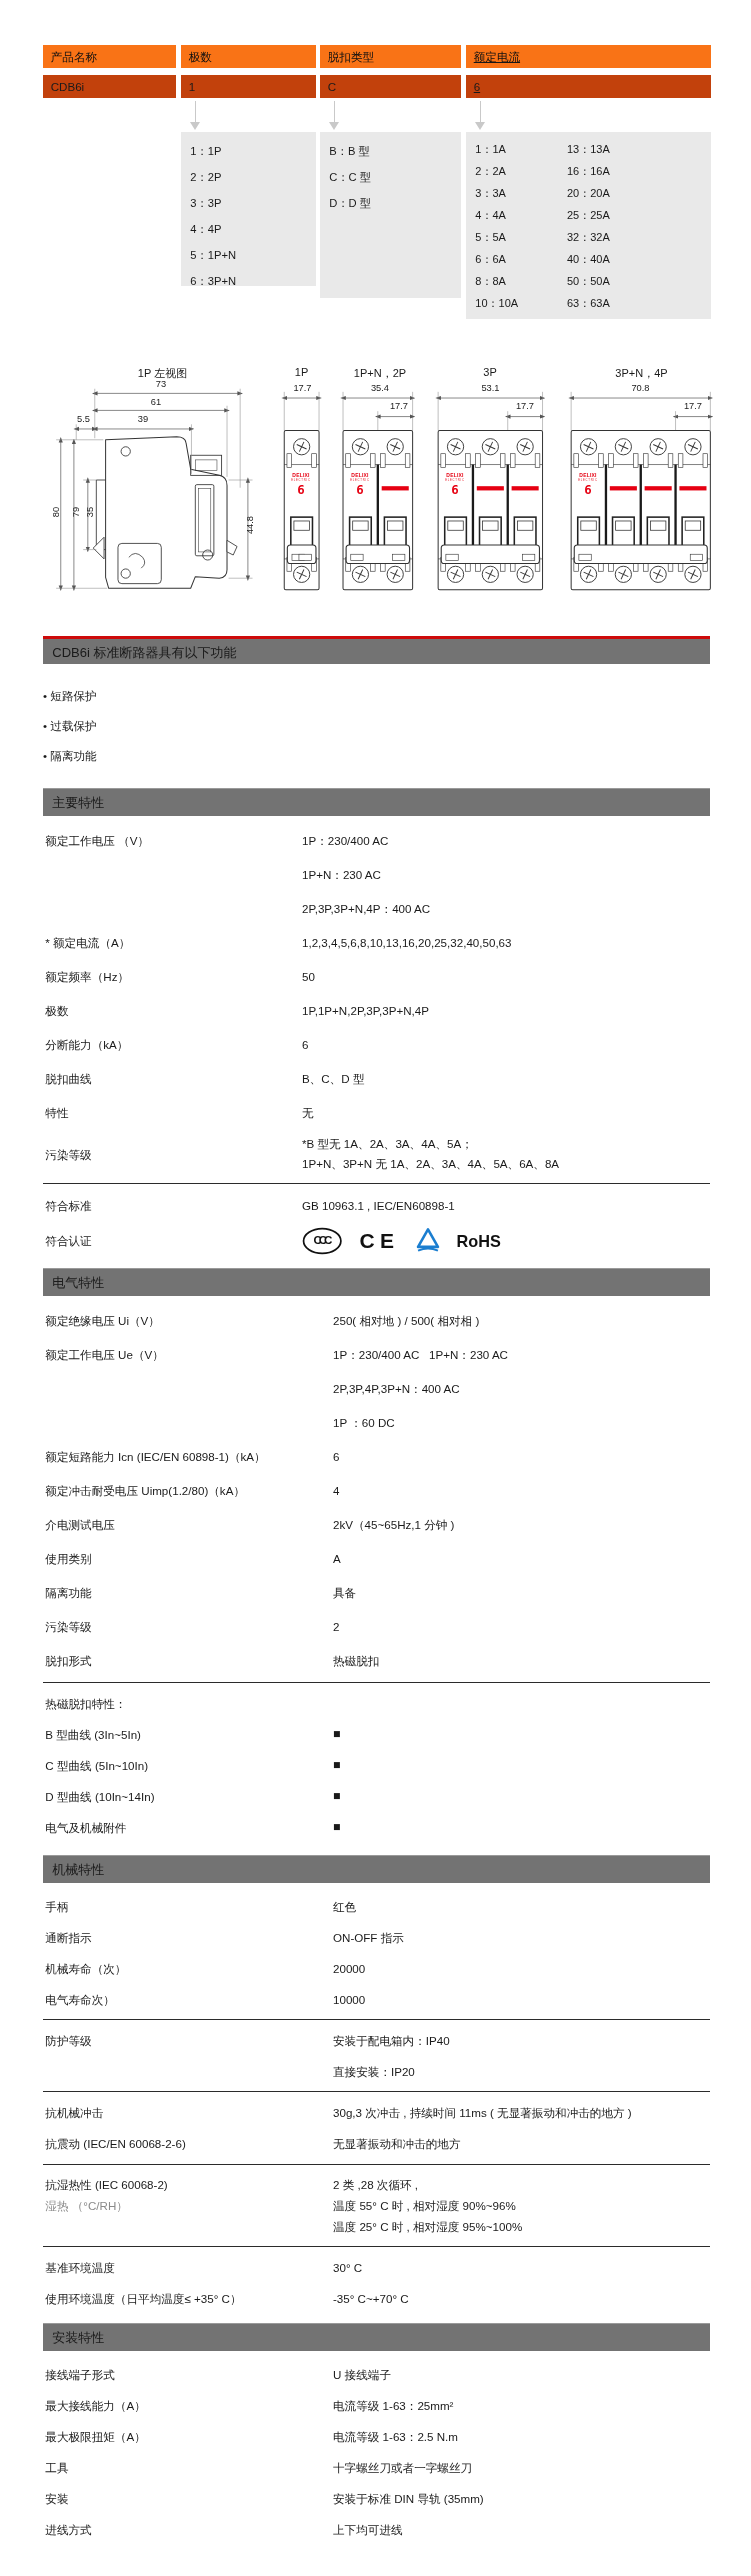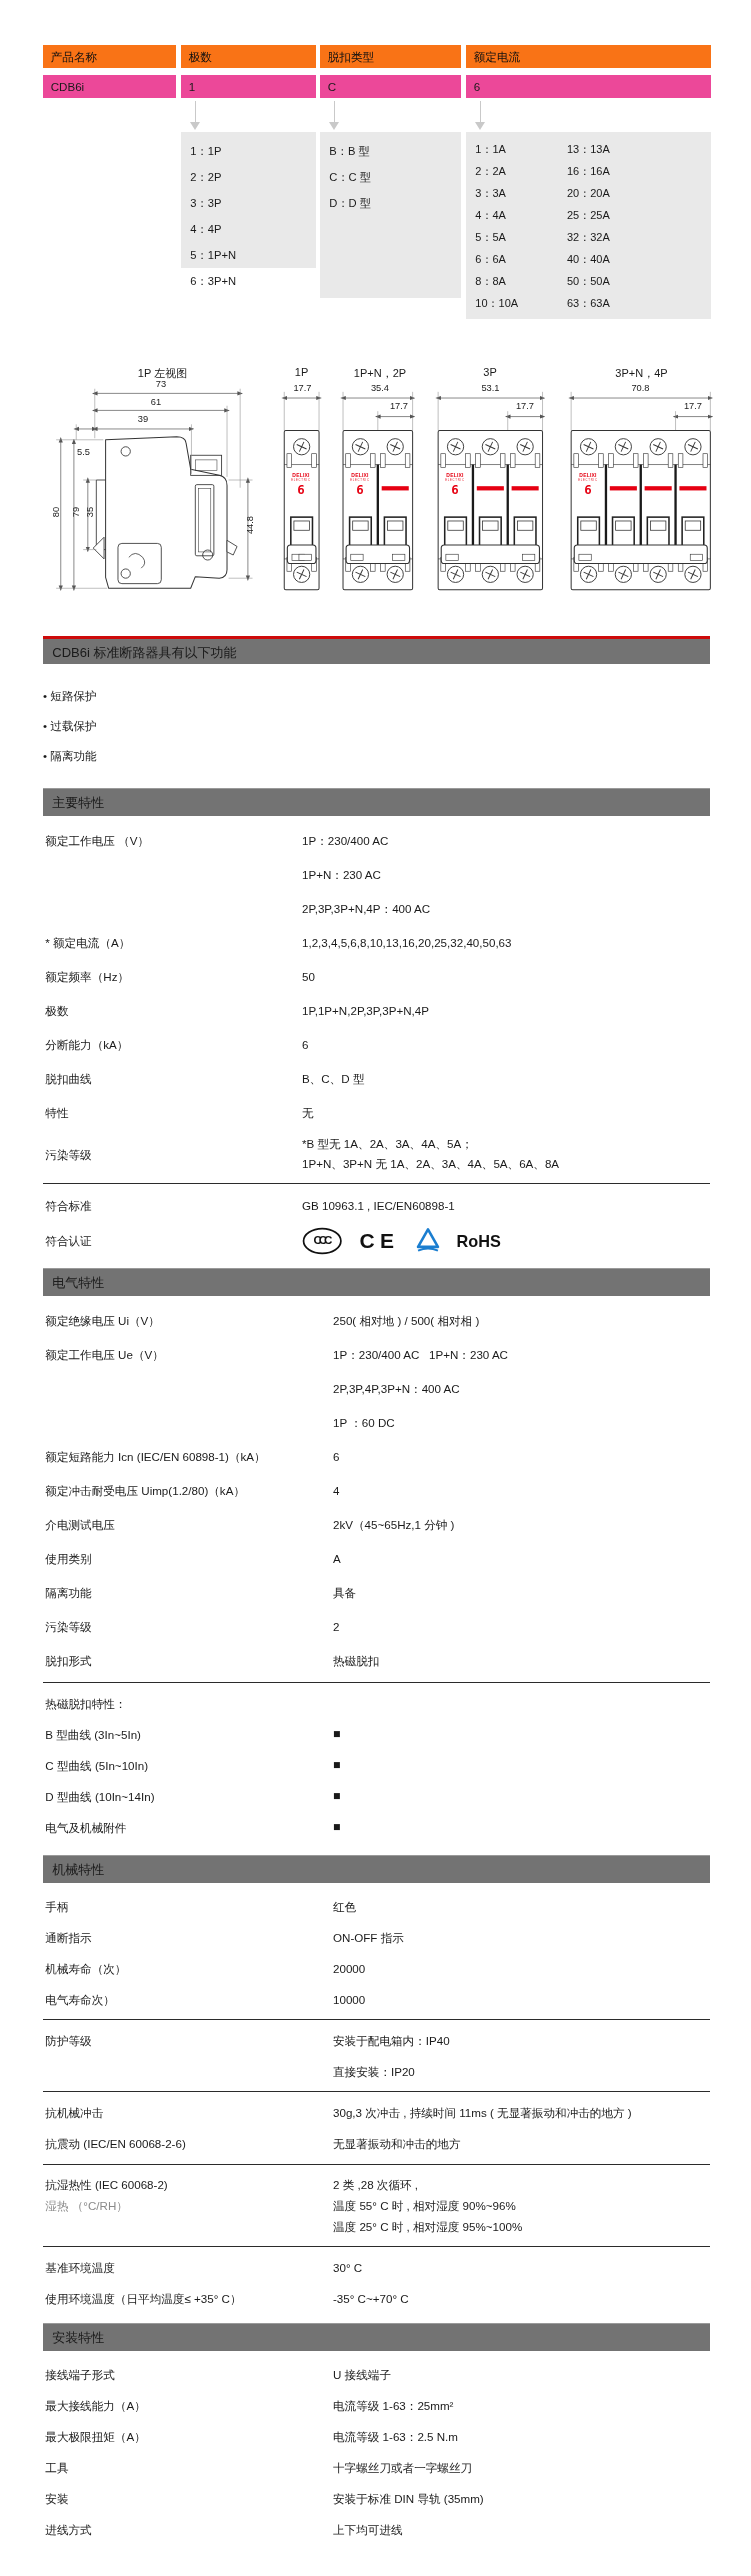--- a/index.html
+++ b/index.html
@@ -3,21 +3,21 @@
 <meta charset="utf-8">
 <style>
   html,body{margin:0;padding:0;background:#fff;}
   body{font-family:"Liberation Sans","DejaVu Sans",sans-serif;color:#1a1a1a;}
   #page{position:relative;width:751px;height:2576px;background:#fff;overflow:hidden;}
 
   
   #product-table{position:absolute;left:43px;top:45px;width:667px;height:279px;}
   .ptcol{position:absolute;top:0;}
   .hdr{height:23px;background:#f97316;line-height:23px;padding-left:7.7px;font-size:11.6px;color:#111;}
-  .vcell{margin-top:7px;height:23px;background:#ec4899;line-height:23px;padding-left:7.7px;font-size:11.6px;}
+  .vcell{margin-top:7px;height:23px;background:#c2410c;line-height:23px;padding-left:7.7px;font-size:11.6px;}
   .arrow{position:absolute;left:9.3px;top:56px;width:11px;height:29px;}
   .arrow i{display:block;margin-left:4.6px;width:1.5px;height:22px;background:#c9c9c9;}
   .arrow:after{content:"";position:absolute;left:0;top:21px;border-left:5.4px solid transparent;border-right:5.4px solid transparent;border-top:8.5px solid #c9c9c9;}
   .optbox{position:absolute;left:0;top:87px;width:100%;background:#e9e9e9;box-sizing:border-box;padding:6.2px 0 0 9.3px;}
   .opt{display:block;line-height:26px;font-size:11.2px;}
   .opt2{display:block;line-height:22px;font-size:11px;}
   .optcol{position:absolute;top:6.2px;}
 
   
   #drawings{position:absolute;left:0;top:364px;width:751px;height:232px;}
@@ -75,42 +75,42 @@
     <div class="ptcol" style="left:0;width:133px;">
       <div class="hdr">产品名称</div>
       <div class="vcell">CDB6i</div>
     </div>
     <div class="ptcol" style="left:138px;width:135px;">
       <div class="hdr">极数</div>
       <div class="vcell">1</div>
       <div class="arrow">
           <i></i>
         </div>
-      <div class="optbox" style="height:136px;">
+      <div class="optbox" style="height:154px;">
         <span class="opt">1：1P</span>
         <span class="opt">2：2P</span>
         <span class="opt">3：3P</span>
         <span class="opt">4：4P</span>
         <span class="opt">5：1P+N</span>
         <span class="opt">6：3P+N</span>
       </div>
     </div>
     <div class="ptcol" style="left:277px;width:141px;">
       <div class="hdr">脱扣类型</div>
       <div class="vcell">C</div>
       <div class="arrow">
           <i></i>
         </div>
       <div class="optbox" style="height:166px;">
         <span class="opt">B：B 型</span>
         <span class="opt">C：C 型</span>
         <span class="opt">D：D 型</span>
       </div>
     </div>
-    <div class="ptcol" style="left:423px;width:245px;">
+    <div class="ptcol" style="left:423px;width:245px;text-decoration:underline;">
       <div class="hdr">额定电流</div>
       <div class="vcell">6</div>
       <div class="arrow">
           <i></i>
         </div>
       <div class="optbox" style="height:187px;padding:0;">
         <div class="optcol" style="left:9.3px;">
           <span class="opt2">1：1A</span>
           <span class="opt2">2：2A</span>
           <span class="opt2">3：3A</span>
@@ -388,21 +388,21 @@
         <g transform="rotate(25 895.5 272)">
           <line x1="888.5" y1="272" x2="902.5" y2="272" stroke="#333" stroke-width="1.2"></line>
           <line x1="895.5" y1="265" x2="895.5" y2="279" stroke="#333" stroke-width="1.2"></line>
         </g>
       </svg>
 
     
     <span class="txt viewlab" style="left:116px;top:1.5px;width:93px;">1P 左视图</span>
     <span class="txt" style="left:130px;top:14.7px;width:62px;">73</span>
     <span class="txt" style="left:125px;top:33px;width:62px;">61</span>
-    <span class="txt" style="left:68px;top:50px;width:31px;margin-top:33px;">5.5</span>
+    <span class="txt" style="left:68px;top:50px;width:31px;">5.5</span>
     <span class="txt" style="left:120px;top:50px;width:46px;">39</span>
     <span class="vtext" style="left:40px;top:143px;">80</span>
     <span class="vtext" style="left:60px;top:143px;">79</span>
     <span class="vtext" style="left:74px;top:143px;">35</span>
     <span class="vtext" style="left:234px;top:156px;">44.8</span>
 
     <span class="txt viewlab" style="left:284px;top:1.5px;width:35px;">1P</span>
     <span class="txt" style="left:273px;top:18.6px;width:59px;">17.7</span>
 
     <span class="txt viewlab" style="left:331px;top:1.5px;width:98px;">1P+N，2P</span>

